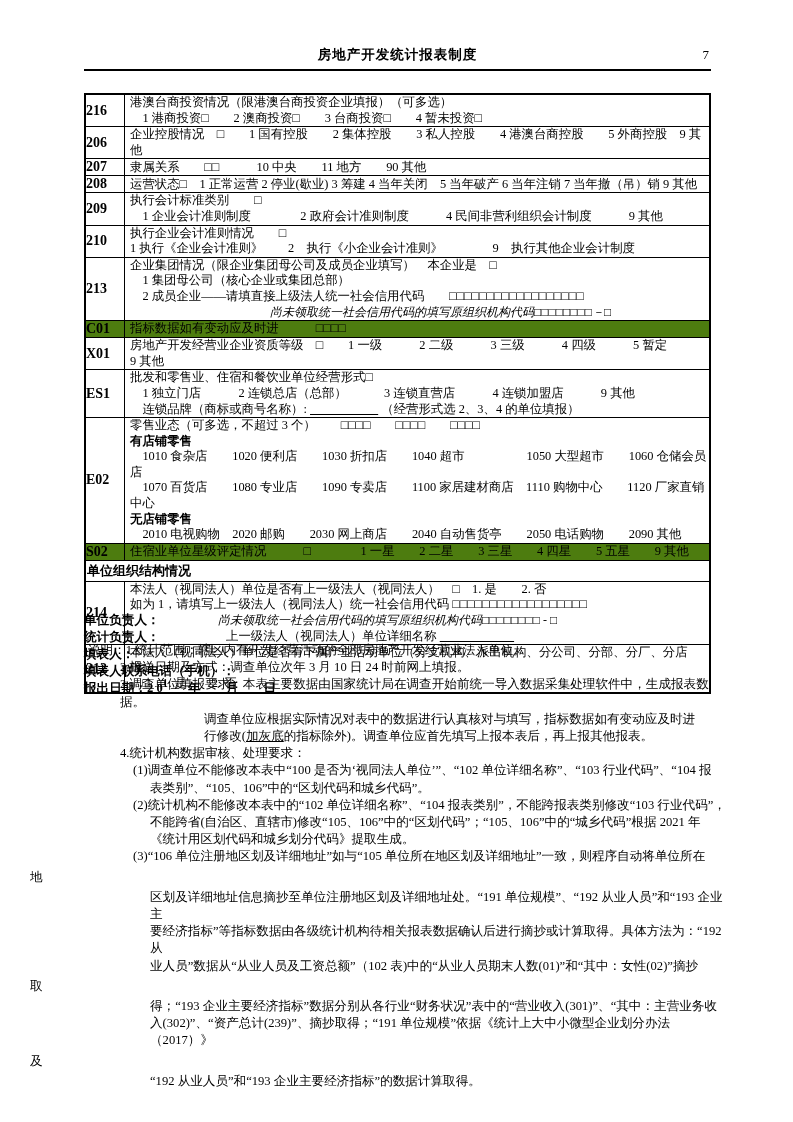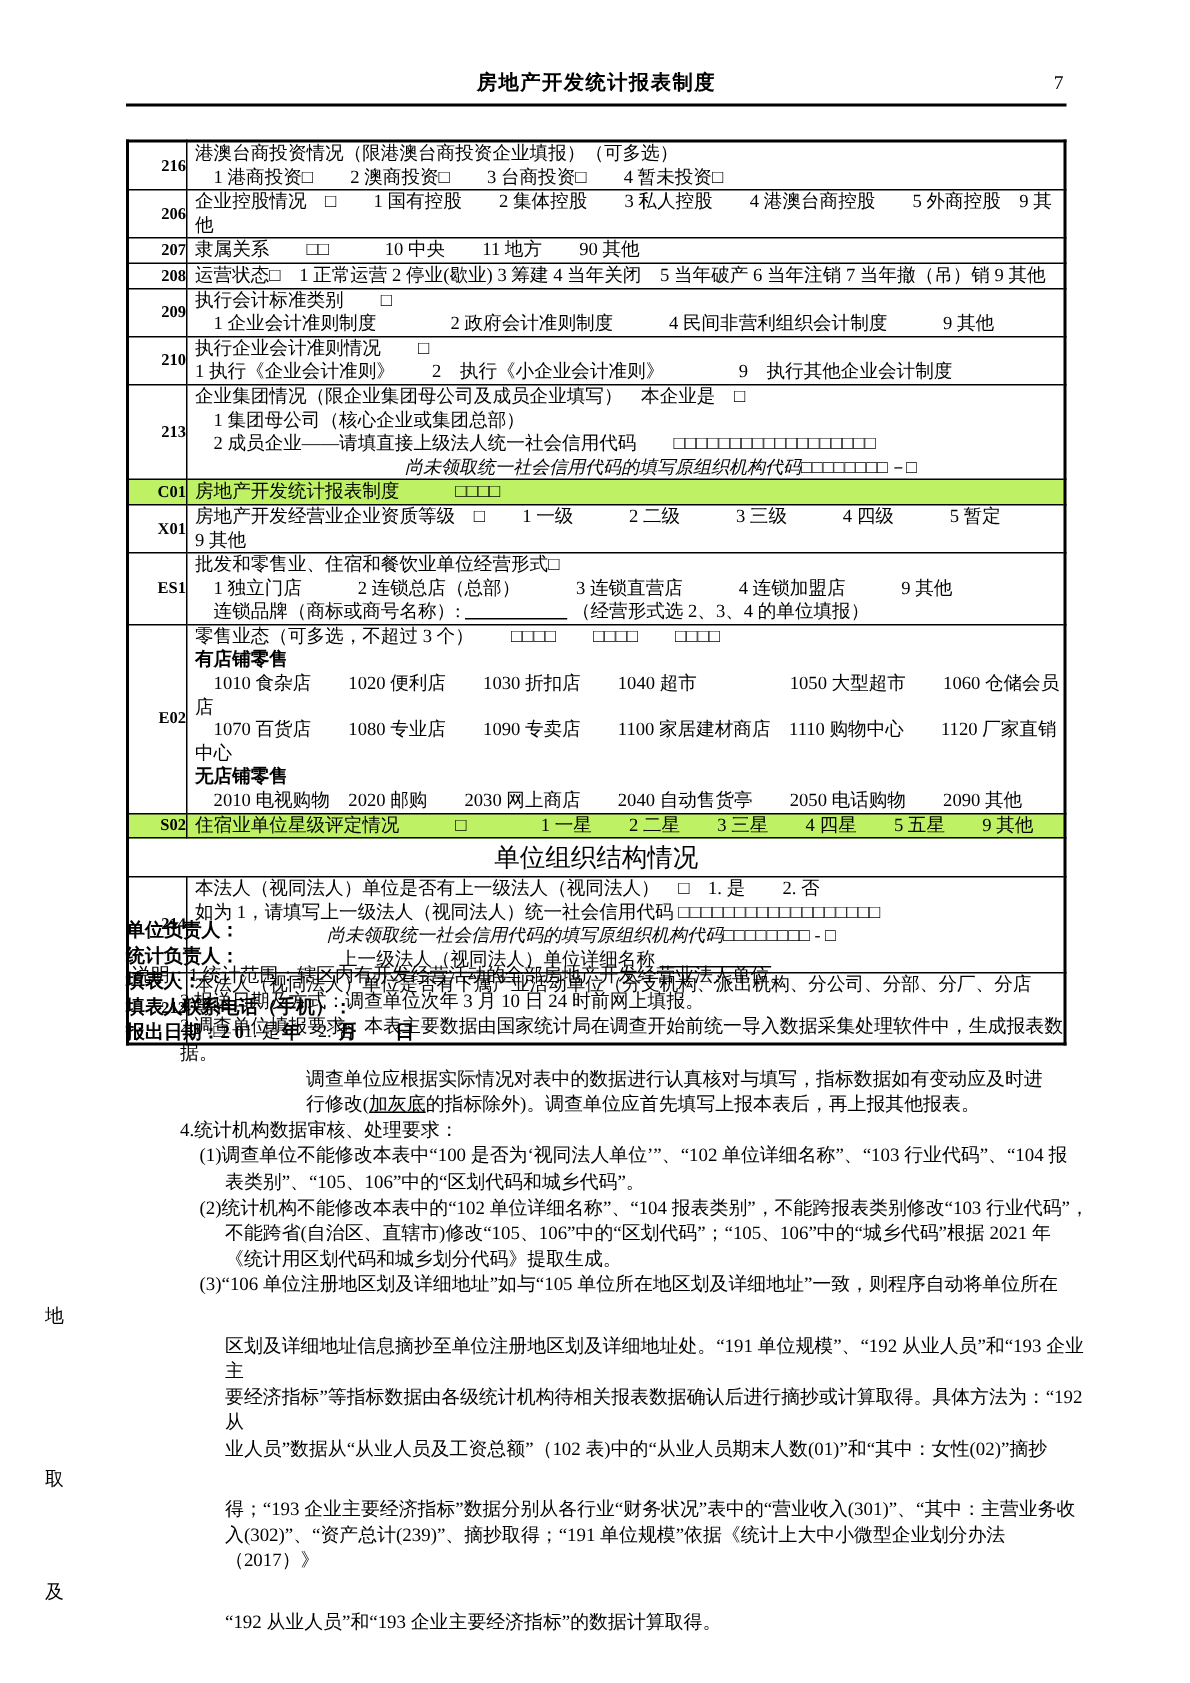--- a/index.html
+++ b/index.html
@@ -8,30 +8,30 @@
     font-family:"Liberation Serif","DejaVu Serif",serif;
     position:relative;overflow:hidden;
   }
   
   .pg-header{position:absolute;left:84px;top:46px;width:627px;border-bottom:2px solid #000;padding-bottom:5px;}
   .pg-header .title{text-align:center;font-weight:bold;font-size:13.5px;letter-spacing:1px;}
   .pg-header .pagenum{position:absolute;right:2px;top:1px;font-size:13px;}
   
   table.form{position:absolute;left:84px;top:93px;width:627px;border-collapse:collapse;border:2px solid #000;table-layout:fixed;}
   table.form td{border:1px solid #000;vertical-align:middle;}
-  td.code{width:38px;text-align:right;font-weight:bold;font-size:11px;padding:0;font-family:Liberation Serif, serif;}
+  td.code{width:38px;text-align:left;font-weight:bold;font-size:14px;padding:0;font-family:Liberation Serif, serif;}
   td.content{padding:0px 2px 0px 5px;}
   .line{font-size:12.4px;line-height:15.6px;white-space:pre-wrap;}
   .line.b{font-weight:bold;}
   .line.k{font-style:italic;font-size:12px;}
   .pad140{padding-left:140px;}
   .pad36{padding-left:88px;}
   .pad53{padding-left:96px;}
-  tr.shaded td{background:#bef264;}
-  td.section{font-weight:normal;text-align:center;font-size:17px;padding:1px;}
+  tr.shaded td{background:#4d7c0f;}
+  td.section{font-weight:bold;font-size:13px;padding:1px;}
   span.u{text-decoration:underline;}
   
   .signature{position:absolute;left:84px;top:612px;width:630px;display:flex;justify-content:space-between;font-size:12.6px;font-weight:bold;flex-direction:column;}
   .signature span{white-space:pre-wrap;}
   
   .notes{position:absolute;left:88px;top:642px;width:644px;font-size:12.6px;line-height:17.2px;}
   .notes .nline{white-space:pre-wrap;}
   .n1{margin-left:32px;}
   .n2{margin-left:116px;}
   .n3{margin-left:45px;}
@@ -92,21 +92,21 @@
         <td class="content">
           <div class="line">企业集团情况（限企业集团母公司及成员企业填写）　本企业是　□</div>
           <div class="line">　1 集团母公司（核心企业或集团总部）</div>
           <div class="line">　2 成员企业——请填直接上级法人统一社会信用代码　　□□□□□□□□□□□□□□□□□□</div>
           <div class="line k pad140">尚未领取统一社会信用代码的填写原组织机构代码□□□□□□□□－□</div>
         </td>
       </tr>
       <tr class="shaded">
         <td class="code">C01</td>
         <td class="content">
-          <div class="line">房地产开发统计报表制度　　　□□□□</div>
+          <div class="line">指标数据如有变动应及时进　　　□□□□</div>
         </td>
       </tr>
       <tr>
         <td class="code">X01</td>
         <td class="content">
           <div class="line">房地产开发经营业企业资质等级　□　　1 一级　　　2 二级　　　3 三级　　　4 四级　　　5 暂定　　　9 其他</div>
         </td>
       </tr>
       <tr>
         <td class="code">ES1</td>

